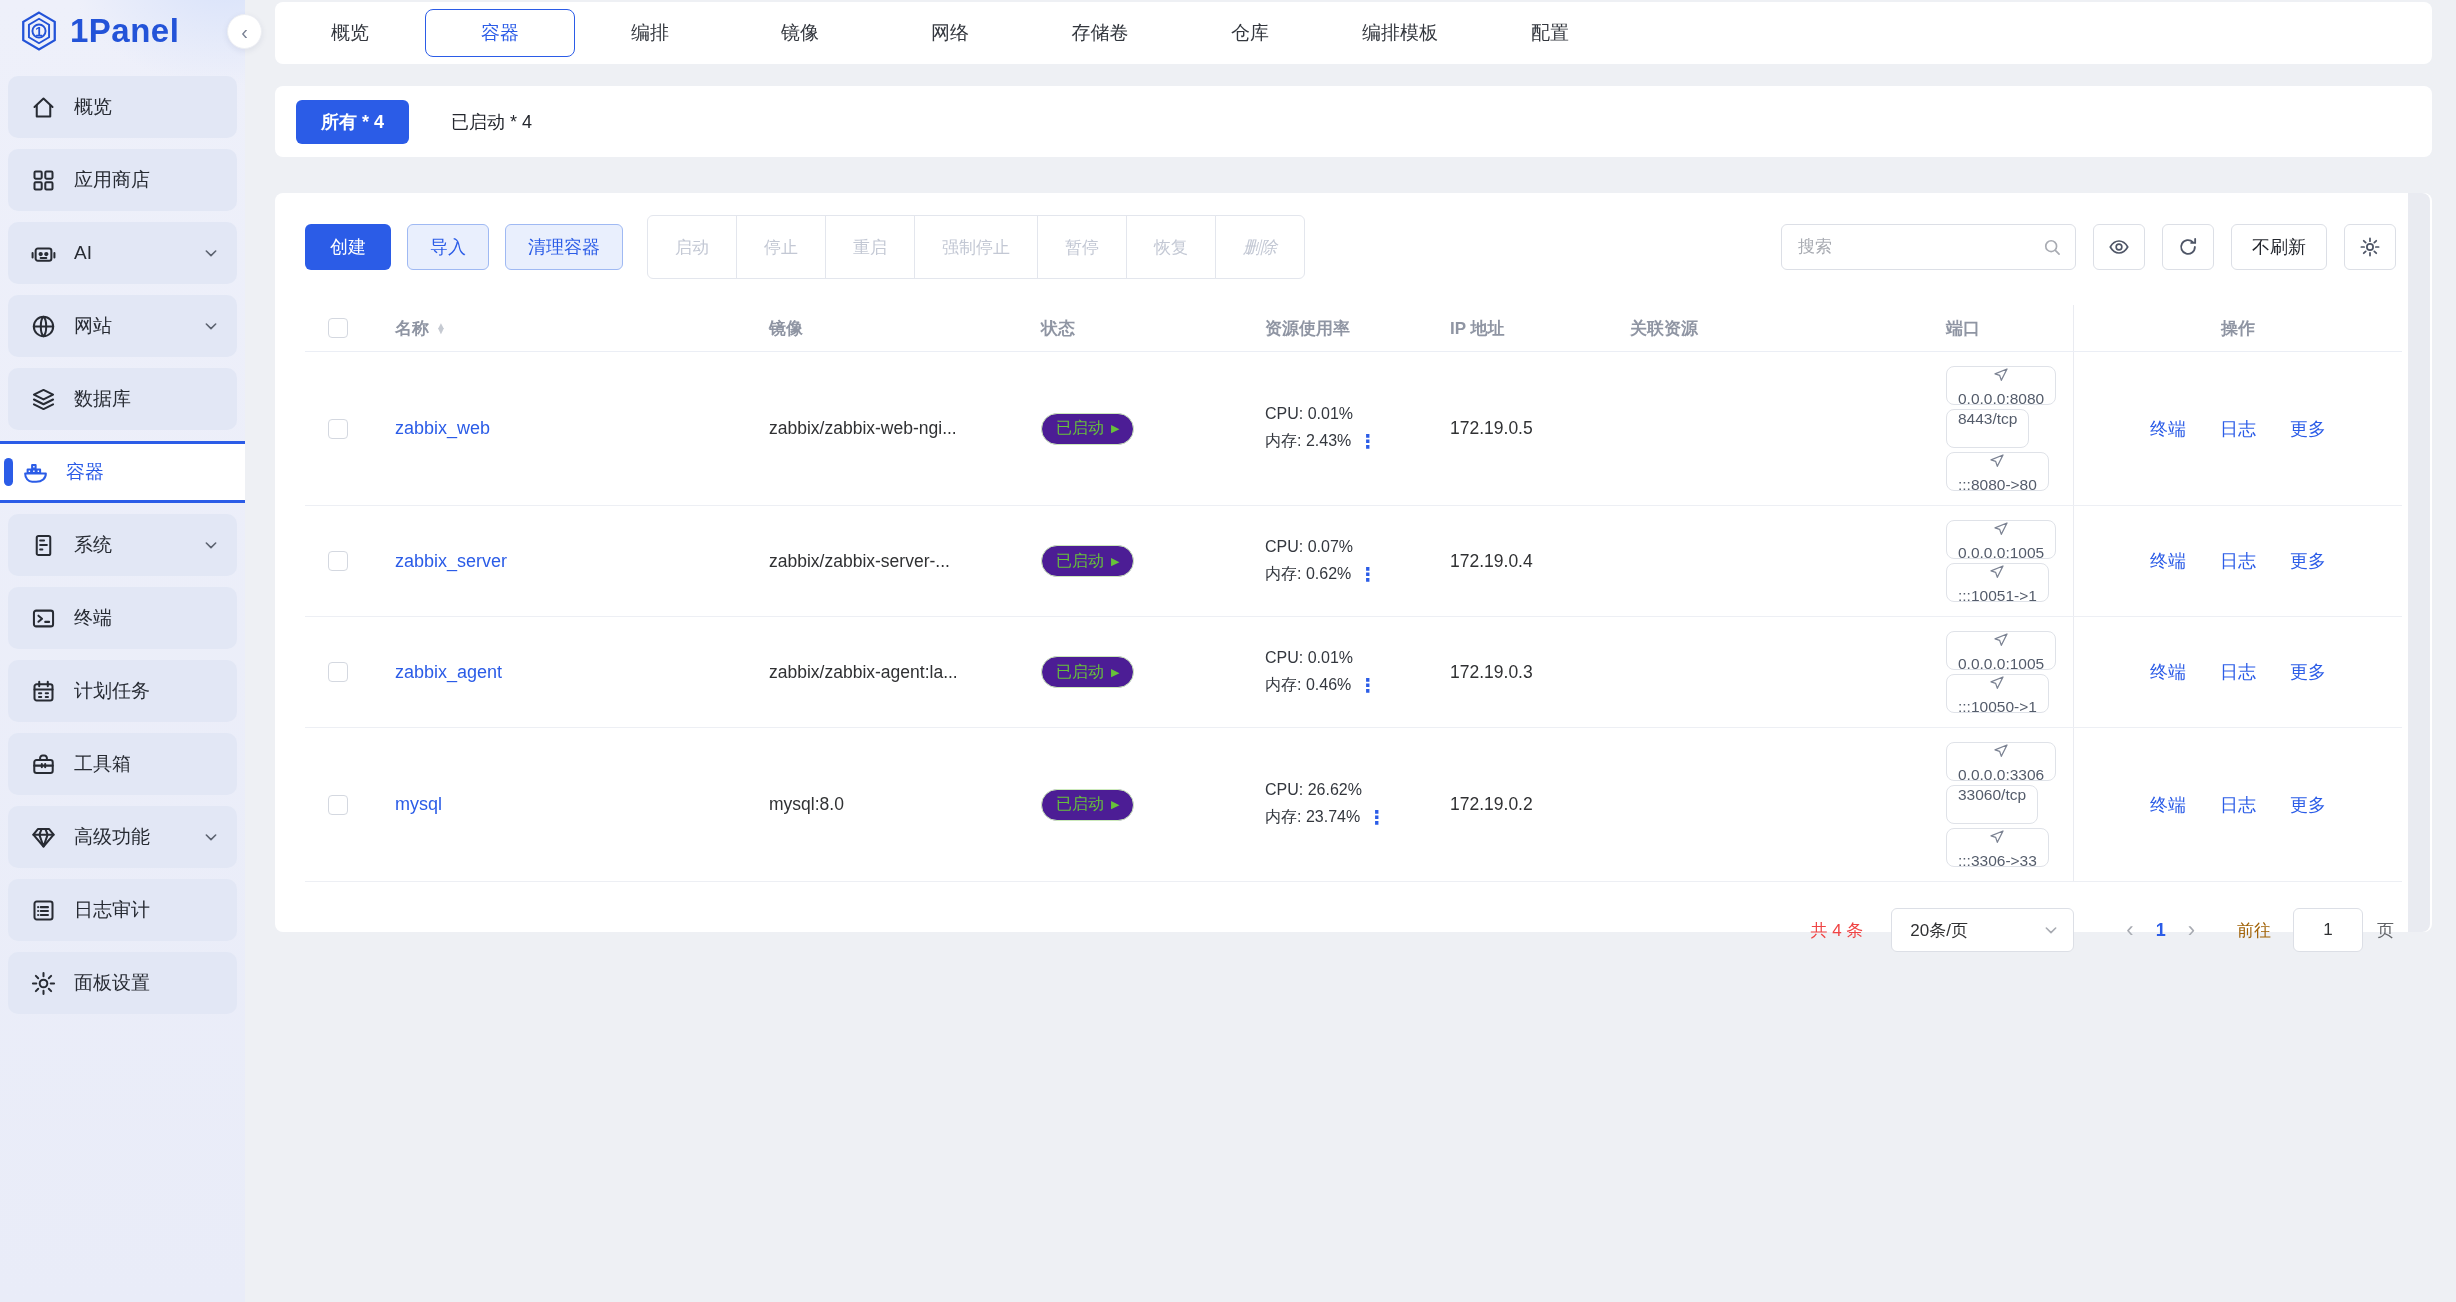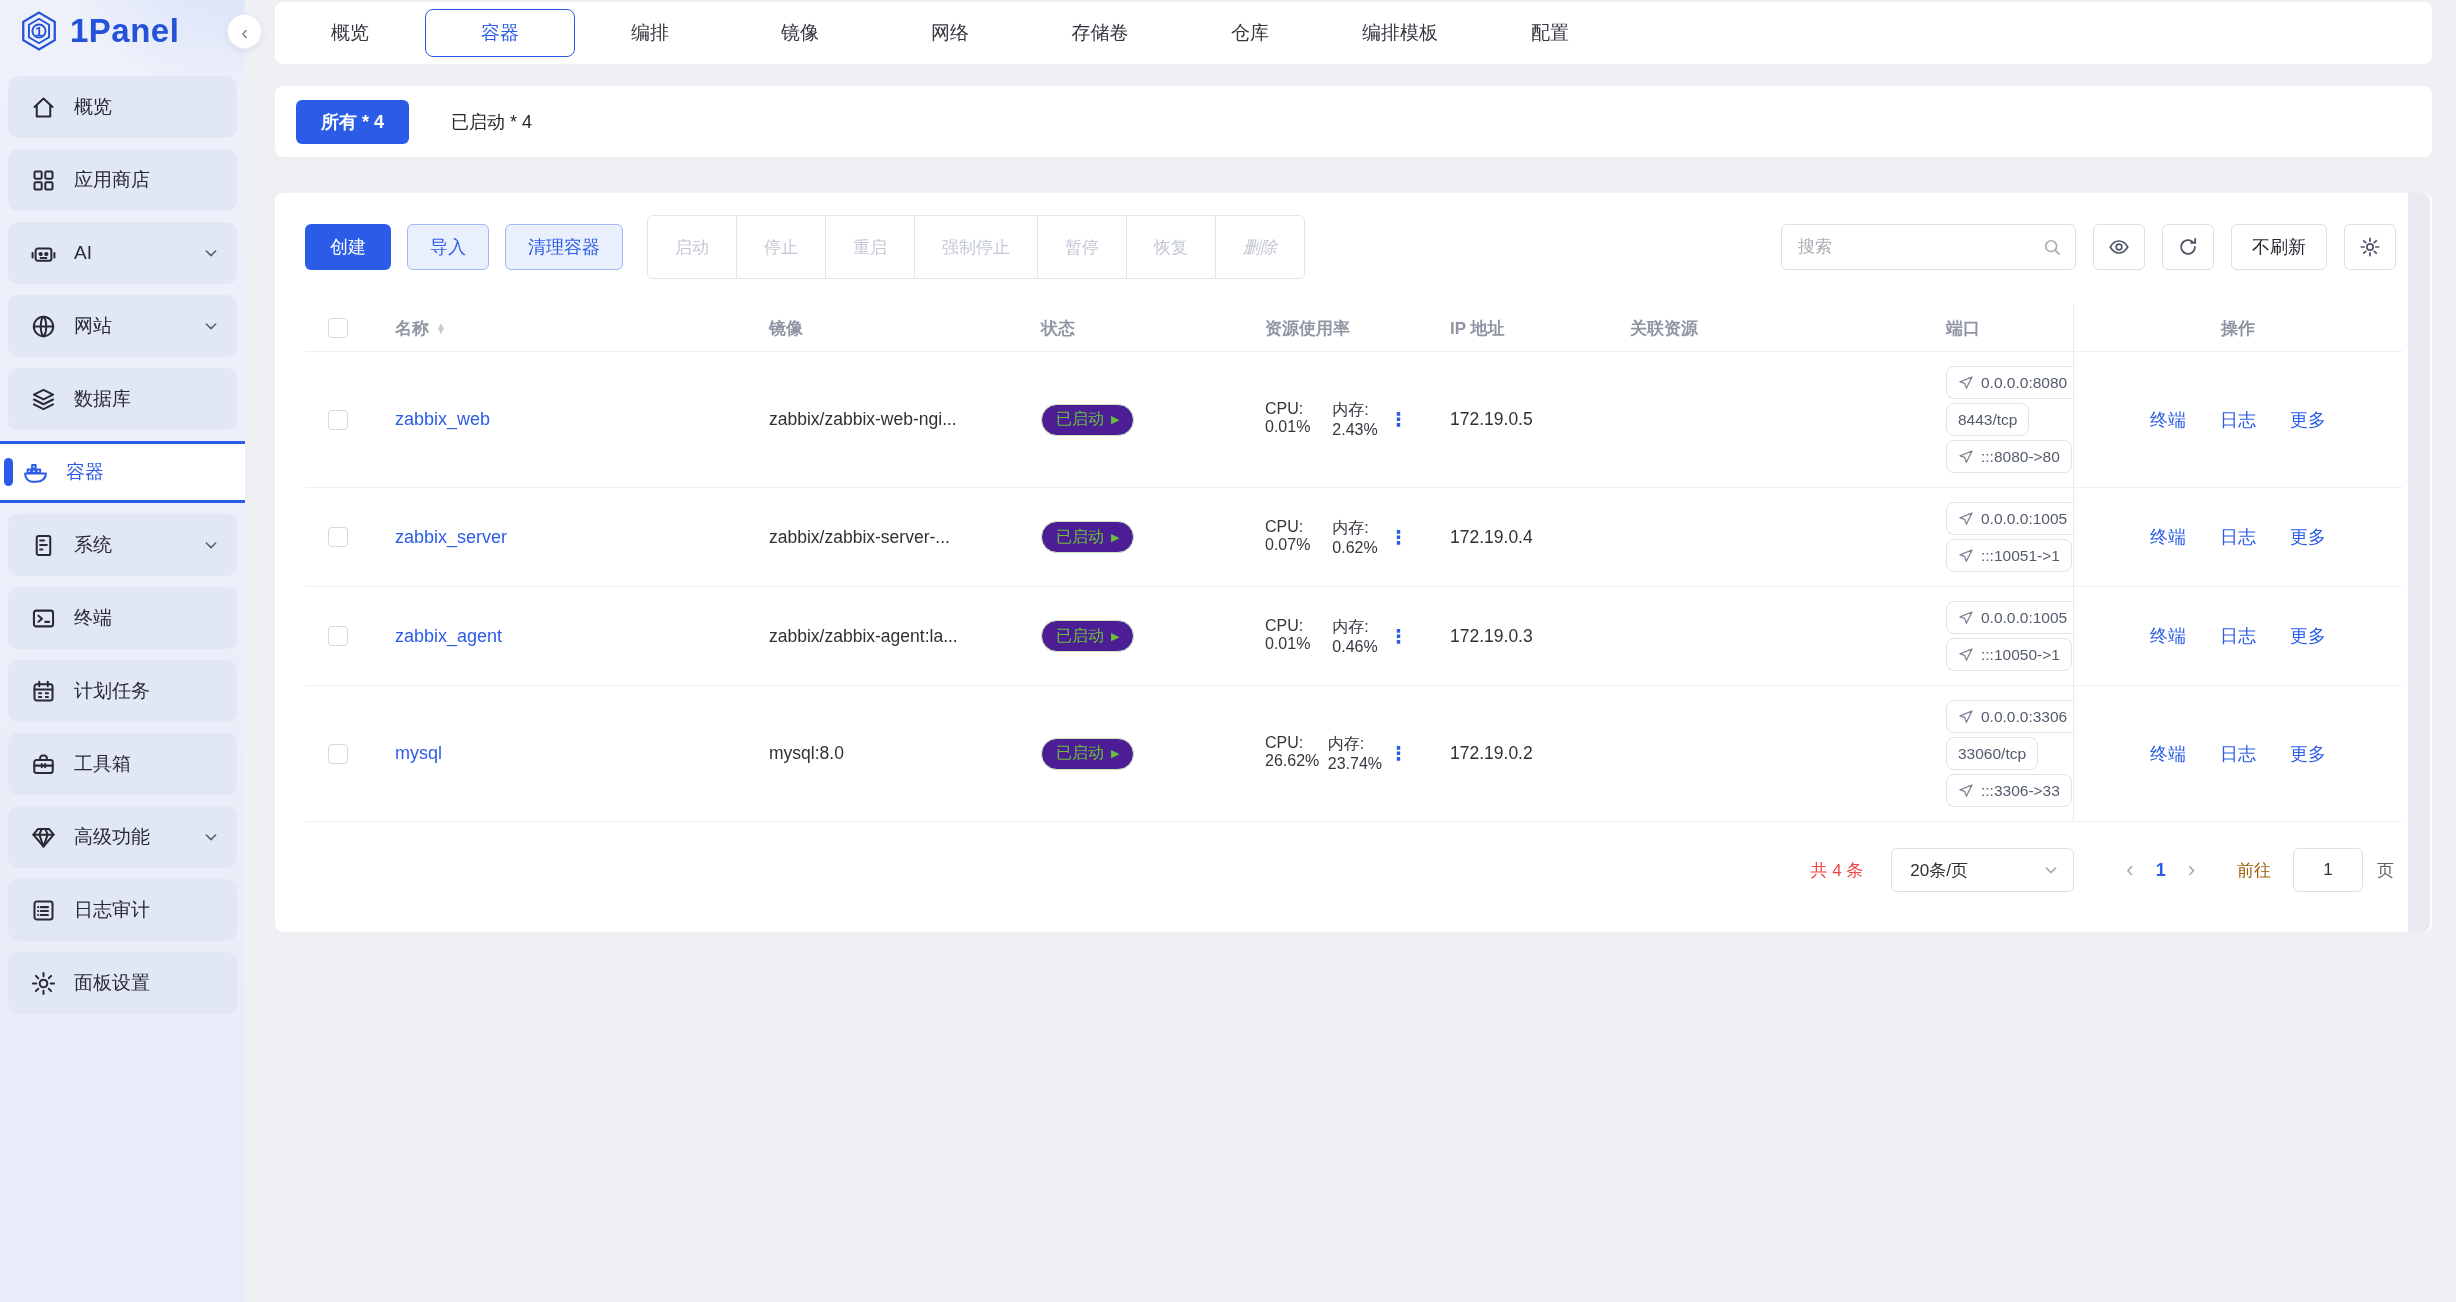--- a/index.html
+++ b/index.html
@@ -116,29 +116,29 @@
 
   .checkbox { width: 20px; height: 20px; border: 1.5px solid #d4d8e0; border-radius: 4px; background: #fff; cursor: pointer; display: inline-block; }
   .sort-ic { display: inline-flex; flex-direction: column; margin-left: 7px; line-height: 0.55; font-size: 10px; color: #c6cad2; cursor: pointer; }
   .name-link { color: #2b5ce7; font-size: 18px; }
   .image-text { color: #303133; font-size: 17.5px; }
   .pill {
     display: inline-flex; align-items: center; gap: 7px; height: 32px; padding: 0 14px;
     background: #4c1d95; border: 1px solid #cde9bc; border-radius: 16px; color: #67c23a; font-size: 16px; cursor: pointer;
   }
   .pill .pill-play { font-size: 11px; line-height: 1; }
-  .res-lines { display: flex; gap: 8px; font-size: 16px; color: #33373e; }
+  .res-lines { display: flex; flex-direction: column; gap: 8px; font-size: 16px; color: #33373e; }
   .res-mem-row { display: flex; align-items: center; }
   .dots { color: #2b5ce7; font-weight: 700; font-size: 19px; margin-left: 7px; cursor: pointer; line-height: 1; }
   .ip-text { font-size: 17.5px; color: #303133; }
   .ports { display: flex; flex-direction: column; gap: 4px; padding: 14px 0; }
   .chip {
-    display: inline-flex; align-items: center; gap: 7px; height: 33px; padding: 0 11px;
+    display: inline-flex; align-items: center; gap: 7px; height: 39px; padding: 0 11px;
     border: 1px solid #dfe2e8; border-radius: 8px; background: #fff;
-    font-size: 15.5px; color: #545c6b; white-space: nowrap; align-self: flex-start; cursor: pointer;
+    font-size: 15.5px; color: #545c6b; white-space: nowrap; align-self: flex-start; cursor: pointer; flex-direction: column;
   }
   .chip .chip-ic { width: 16px; height: 16px; color: #7b8292; flex: 0 0 16px; }
   .chip .chip-ic svg { width: 100%; height: 100%; }
   .action-link { color: #2b5ce7; font-size: 18px; }
 
   
   .pagination { display: flex; align-items: center; justify-content: flex-end; margin-top: 26px; gap: 0; padding-right: 8px; }
   .pg-total { color: #ef4444; font-size: 17px; margin-right: 28px; }
   .pg-size {
     width: 183px; height: 44px; border: 1px solid #dcdfe6; border-radius: 6px; background: #fff;

